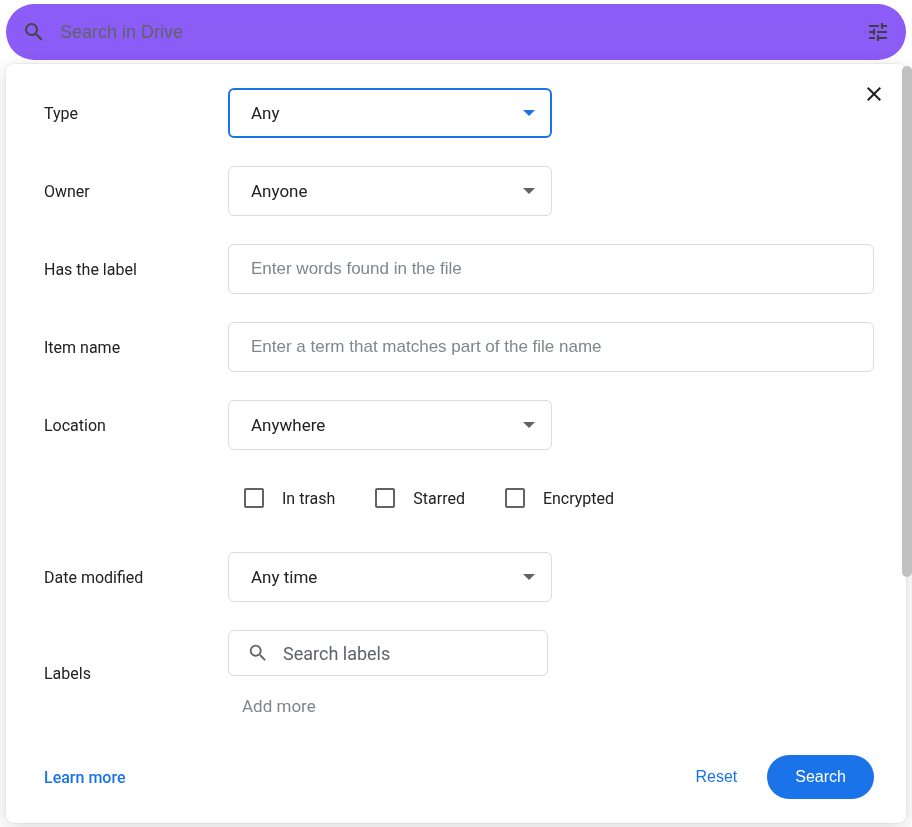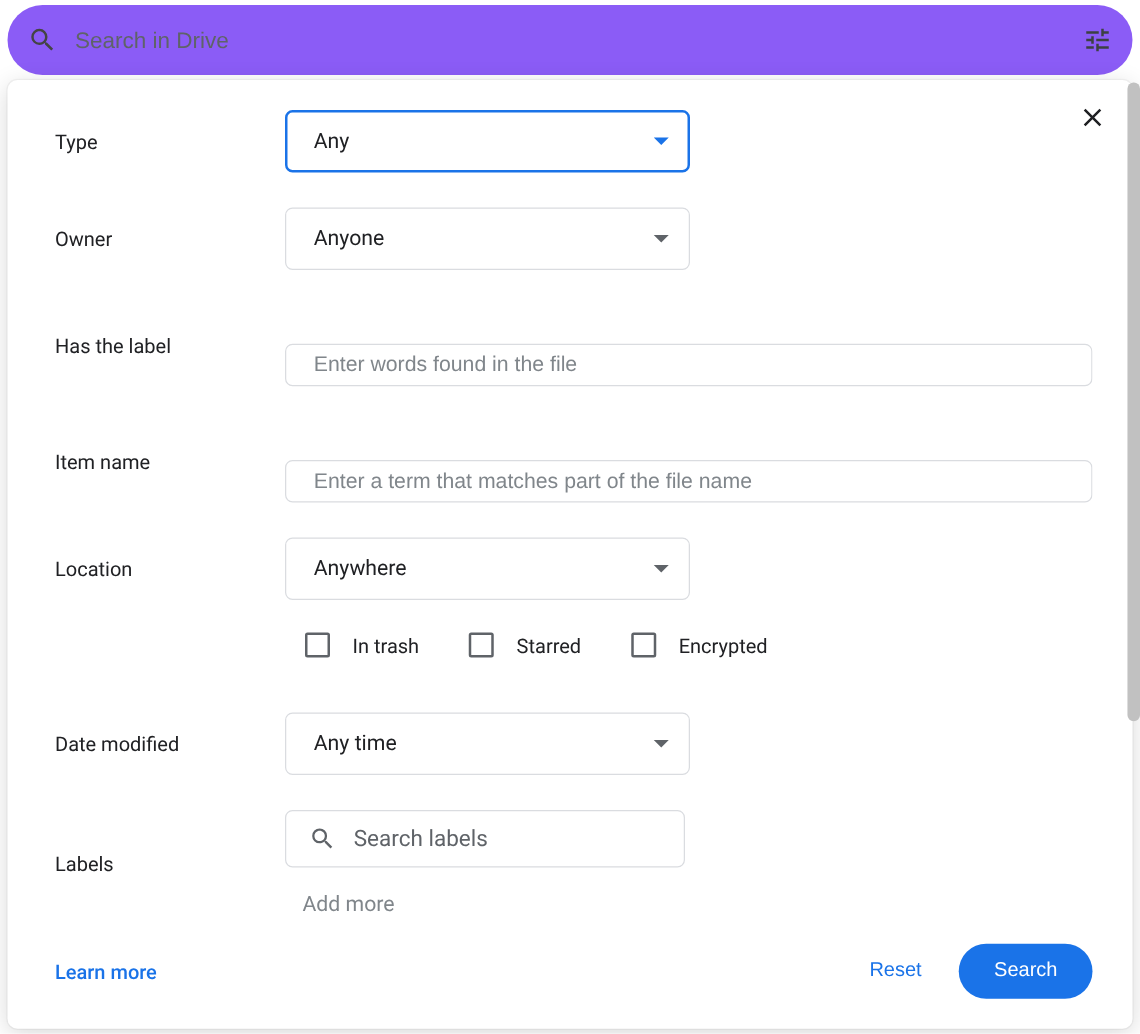--- a/index.html
+++ b/index.html
@@ -83,35 +83,34 @@
     color:#202124;
     background:#fff;
     cursor:pointer;
   }
   .select-box-narrow { width:324px; }
   .select-box-narrow.focused { border:2px solid #1a73e8; padding: 0 15px 0 21px; height:50px;}
   .arrow-down { width:0;height:0;border-left:6px solid transparent;border-right:6px solid transparent;border-top:6px solid #5f6368;}
   .arrow-down.blue { border-top-color:#1a73e8; }
   .text-input {
     width:100%;
-    height:34px;
+    height:50px;
     border:1px solid #dadce0;
     border-radius:6px;
     padding:0 22px;
     font-size:17px;
     color:#202124;
     outline:none;
-    margin-top:31px;
   }
   .text-input::placeholder { color:#80868b; }
   .checkbox-row {
     display:flex;
     align-items:center;
     gap: 40px;
-    margin-top: 16px;
+    margin-top: 28px;
     margin-left: 16px;
   }
   .cb-item { display:flex; align-items:center; gap:18px; font-size:16px; color:#202124;}
   .cb-box {
     width:20px;height:20px;border:2px solid #5f6368;border-radius:2px;cursor:pointer;
   }
   .labels-search {
     display:flex;align-items:center;gap:14px;
     border:1px solid #dadce0;border-radius:6px;height:46px;padding:0 18px;width:320px;font-size:18px;color:#5f6368;cursor:text;
   }

